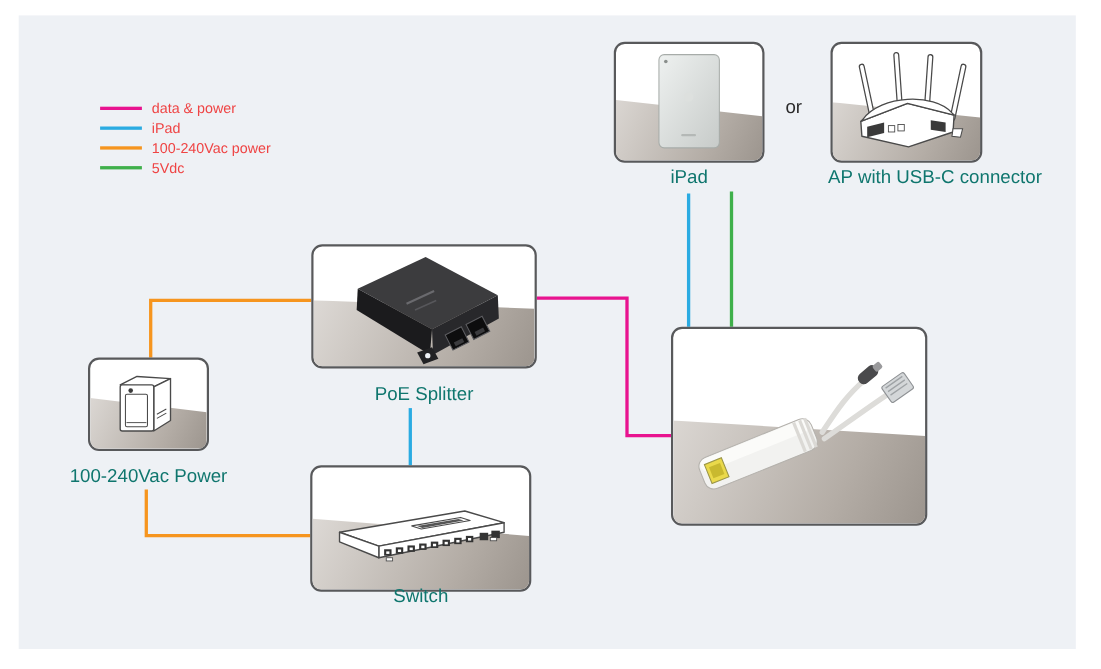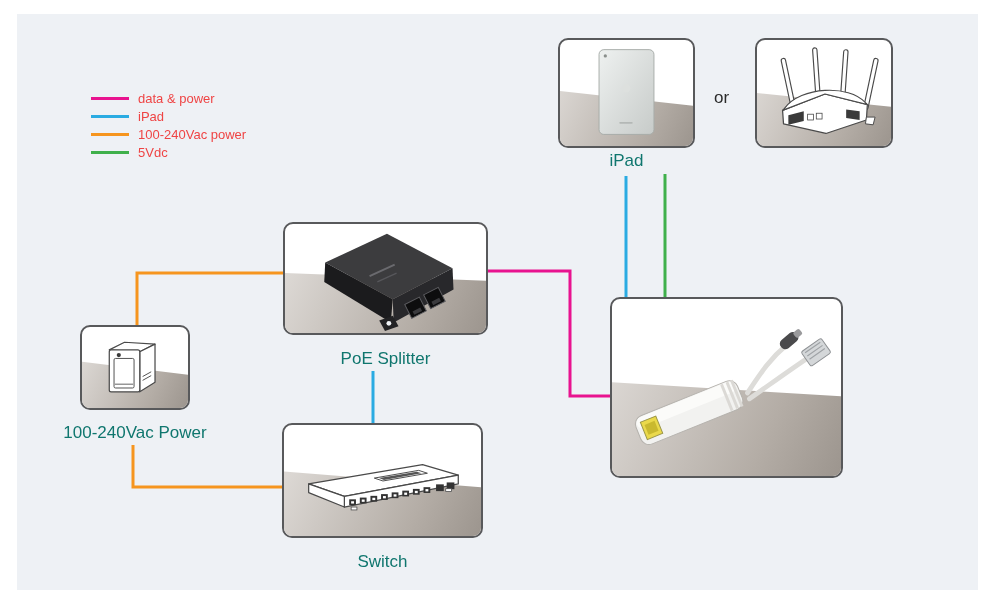--- a/index.html
+++ b/index.html
@@ -91,21 +91,21 @@
   #node-ap       { left: 755px; top: 38px;  width: 138px; height: 110px; }
   #node-injector { left: 283px; top: 222px; width: 205px; height: 113px; }
   #node-power    { left: 80px;  top: 325px; width: 110px; height: 85px;  }
   #node-switch   { left: 282px; top: 423px; width: 201px; height: 115px; }
   #node-splitter { left: 610px; top: 297px; width: 233px; height: 181px; }
 
   #label-ipad     { left: 558px; top: 151px; width: 137px; }
   #label-ap       { left: 730px; top: 151px; width: 240px; }
   #label-injector { left: 283px; top: 349px; width: 205px; }
   #label-power    { left: 54px;  top: 423px; width: 162px; }
-  #label-switch   { left: 282px; top: 552px; width: 201px; }
+  #label-switch   { left: 282px; top: 532px; width: 201px; }
   #label-splitter { left: 610px; top: 490px; width: 233px; }
   #label-or       { left: 714px; top: 88px; }
 </style>
 </head>
 <body>
 
 <div class="canvas">
   <div class="panel"></div>
 
   <svg class="wires" id="wires" viewBox="0 0 1001 608">
@@ -263,16 +263,17 @@
       </g>
       <g transform="rotate(-35 208 57)">
         <rect x="197" y="46" width="25" height="18" rx="2" fill="#d4d7d9" stroke="#8e9194" stroke-width="1"></rect>
         <path d="M200 49 h19 M200 53 h19 M200 57 h19" stroke="#9fa3a6" stroke-width="1.2" fill="none"></path>
       </g>
     </svg>
   </div>
 
   <div class="nlabel" id="label-ipad">iPad</div>
   <div class="or-label" id="label-or">or</div>
+  <div class="nlabel" id="label-ap">AP with USB-C connector</div>
   <div class="nlabel" id="label-injector">PoE Splitter</div>
   <div class="nlabel" id="label-power">100-240Vac Power</div>
   <div class="nlabel" id="label-switch">Switch</div>
 </div>
 
 </body></html>

